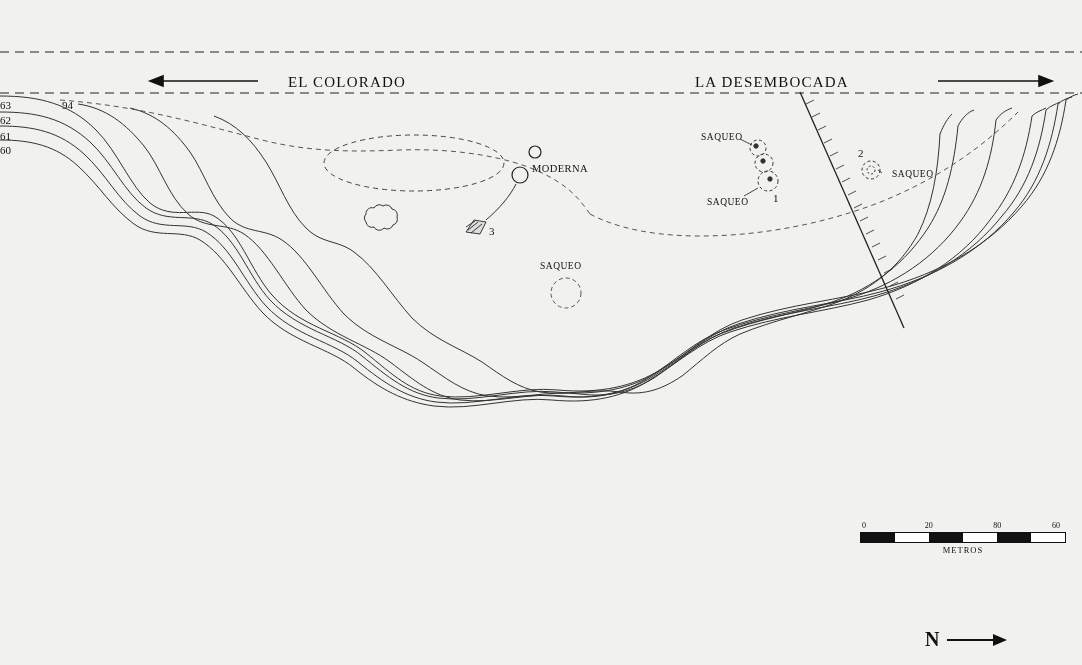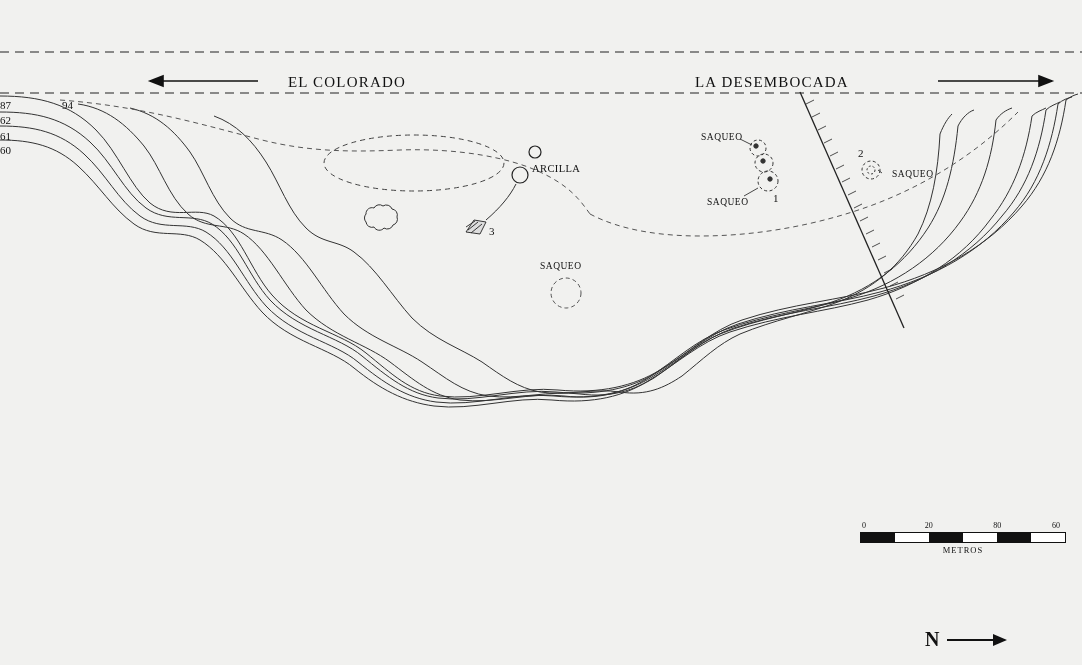--- a/index.html
+++ b/index.html
@@ -240,28 +240,28 @@
         <line x1="884" y1="273" x2="892" y2="269"></line>
         <line x1="890" y1="286" x2="898" y2="282"></line>
         <line x1="896" y1="299" x2="904" y2="295"></line>
       </g>
     </g>
   </svg>
 
   <div class="lbl zone-label" style="left:288px; top:74px;">EL COLORADO</div>
   <div class="lbl zone-label" style="left:695px; top:74px;">LA DESEMBOCADA</div>
 
-  <div class="lbl contour-num" style="left:0px; top:99px;">87</div>
+  <div class="lbl contour-num" style="left:0px; top:99px;">63</div>
   <div class="lbl contour-num" style="left:0px; top:114px;">62</div>
   <div class="lbl contour-num" style="left:0px; top:130px;">61</div>
   <div class="lbl contour-num" style="left:0px; top:144px;">60</div>
   <div class="lbl contour-num" style="left:62px; top:99px;">94</div>
 
 
-  <div class="lbl feature-label" style="left:532px; top:163px;">ARCILLA</div>
+  <div class="lbl feature-label" style="left:532px; top:163px;">MODERNA</div>
 
   <div class="lbl small-label" style="left:701px; top:132px;">SAQUEO</div>
   <div class="lbl small-label" style="left:707px; top:197px;">SAQUEO</div>
   <div class="lbl small-label" style="left:892px; top:169px;">SAQUEO</div>
   <div class="lbl small-label" style="left:540px; top:261px;">SAQUEO</div>
 
   <div class="lbl site-num" style="left:773px; top:192px;">1</div>
   <div class="lbl site-num" style="left:858px; top:147px;">2</div>
   <div class="lbl site-num" style="left:489px; top:225px;">3</div>
 

